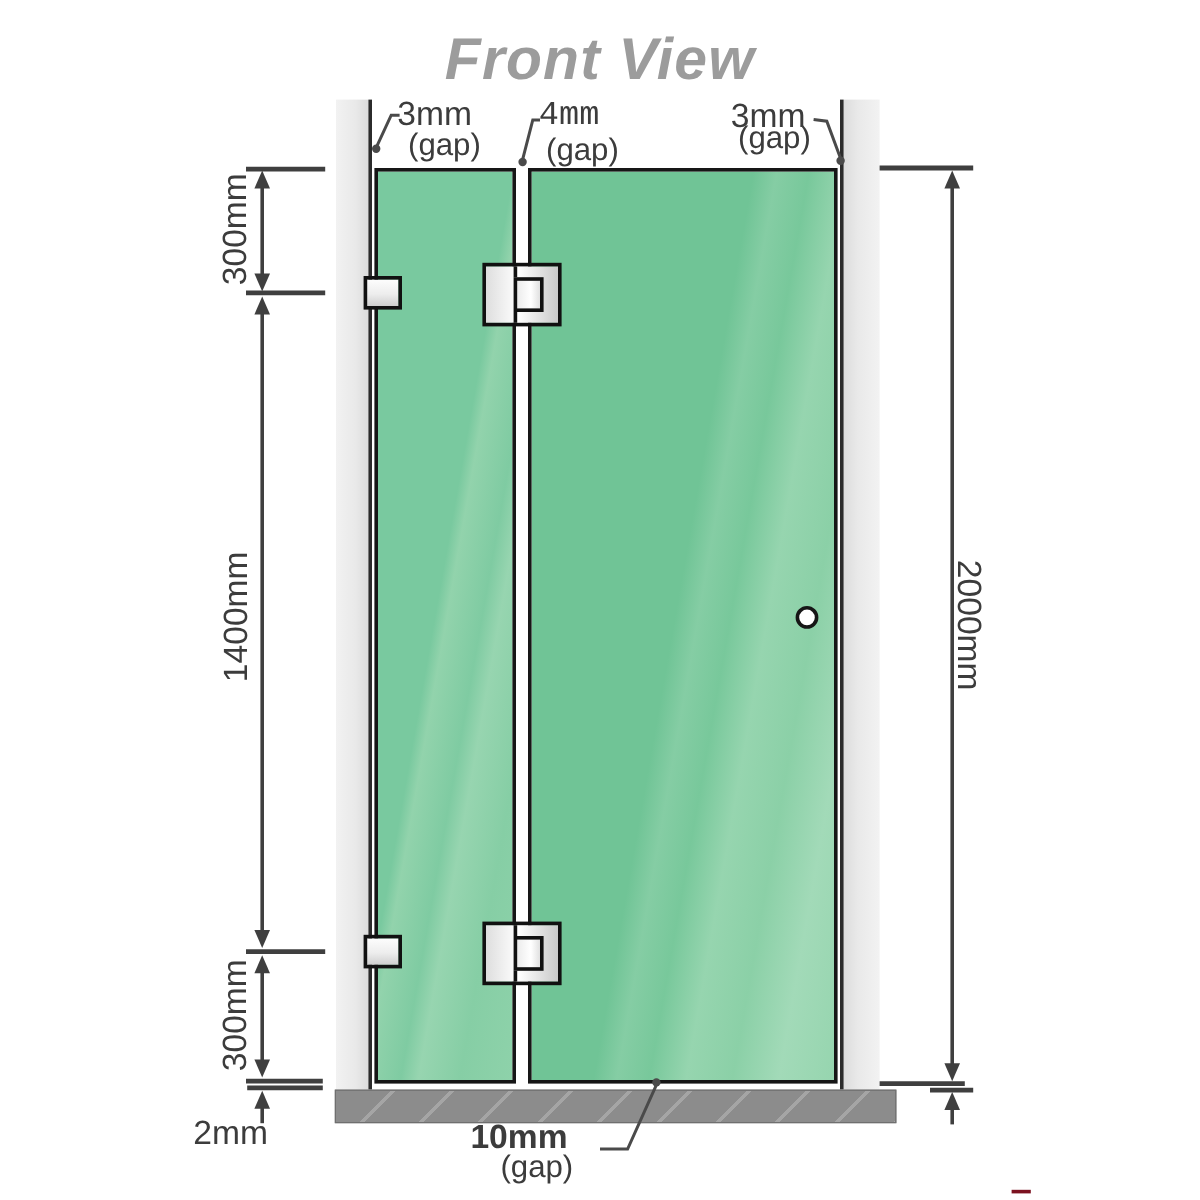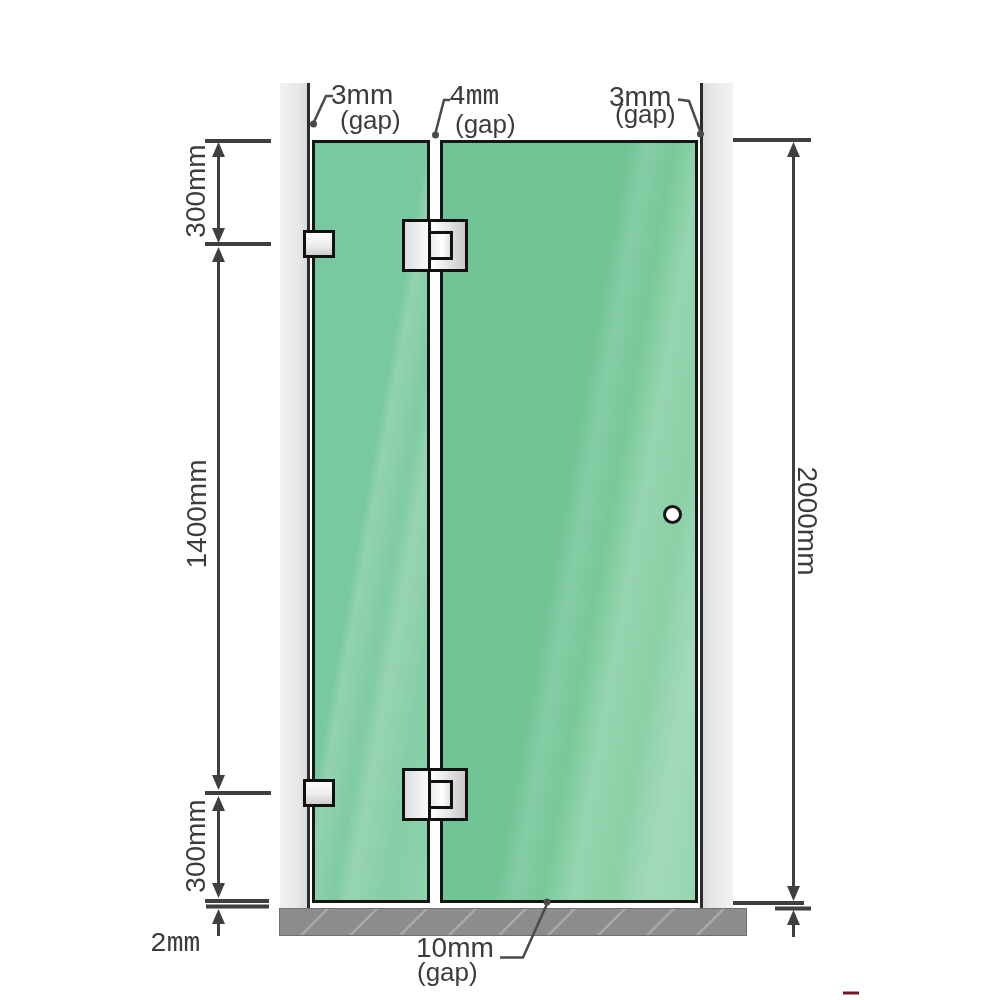--- a/index.html
+++ b/index.html
@@ -56,20 +56,21 @@
   .lbl{position:absolute;color:#3c3c3c;font-size:28px;line-height:1.02;white-space:nowrap;z-index:6;}
   .lbl.small{font-size:26px;}
   .lbl.rotccw{transform:translate(-50%,-50%) rotate(-90deg);}
   .lbl.rotcw{transform:translate(-50%,-50%) rotate(90deg);}
 </style>
 </head>
 <body>
 
 <div class="canvas">
 
+  <div class="title">Front View</div>
 
   <div class="channel left"></div>
   <div class="channel right"></div>
 
   <div class="glass fixed"></div>
   <div class="glass door"></div>
   <div class="handle"></div>
 
   <div class="bracket b1"></div>
   <div class="bracket b2"></div>
@@ -146,17 +147,17 @@
 
   <div class="lbl" style="left:609px;top:83px;">3mm</div>
   <div class="lbl small" style="left:615px;top:101px;">(gap)</div>
 
   <div class="lbl rotccw" style="left:196px;top:191px;">300mm</div>
   <div class="lbl rotccw" style="left:197px;top:514px;">1400mm</div>
   <div class="lbl rotccw" style="left:196px;top:846px;">300mm</div>
 
   <div class="lbl rotcw" style="left:807px;top:521px;">2000mm</div>
 
-  <div class="lbl" style="left:150px;top:930px;font-family:Liberation Mono, monospace;">2mm</div>
-  <div class="lbl" style="left:416px;top:934px;">10mm</div>
+  <div class="lbl" style="left:161px;top:930px;">2mm</div>
+  <div class="lbl" style="left:392px;top:934px;font-weight:bold;">10mm</div>
   <div class="lbl small" style="left:417px;top:959px;">(gap)</div>
 
 </div>
 
 </body></html>

